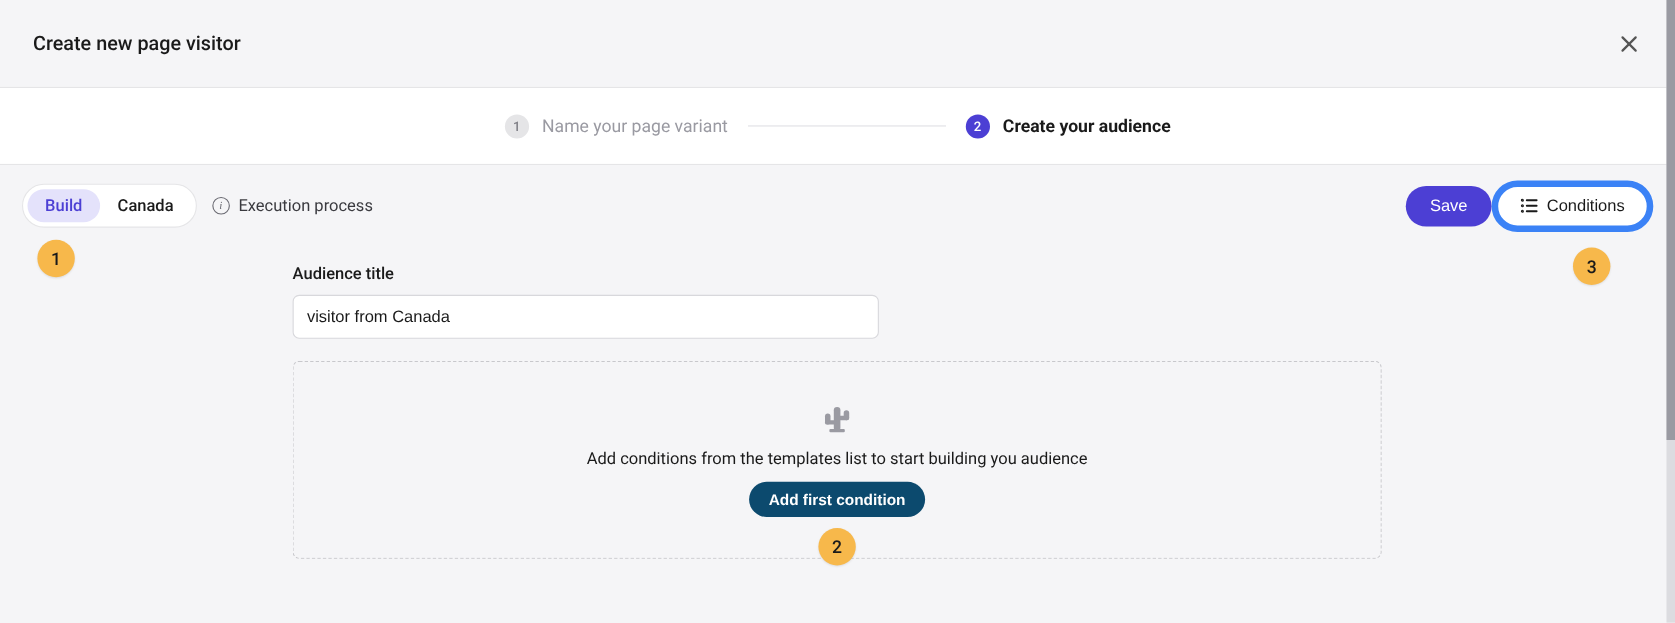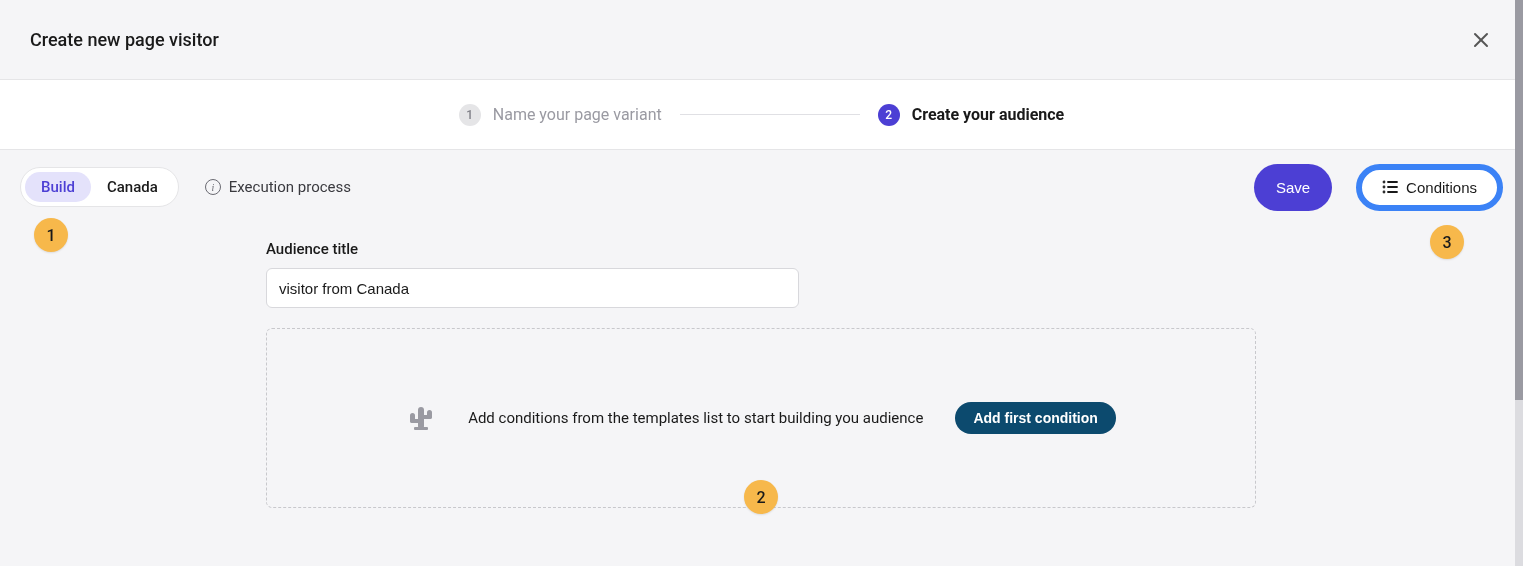--- a/index.html
+++ b/index.html
@@ -74,21 +74,21 @@
     .toolbar {
       display: flex;
       align-items: center;
       justify-content: space-between;
       padding: 18px 20px 0 20px;
       height: 56px;
     }
     .toolbar-left {
       display: flex;
       align-items: center;
-      gap: 26px;
+      gap: 14px;
     }
     .segment {
       display: flex;
       align-items: center;
       background: #fff;
       border: 1px solid #e5e5e7;
       border-radius: 999px;
       padding: 4px;
       height: 40px;
     }
@@ -120,21 +120,22 @@
       display: flex;
       align-items: center;
       justify-content: center;
       font-size: 10px;
       color: #6a6a72;
       font-style: italic;
       font-family: Georgia, serif;
     }
     .toolbar-right {
       display: flex;
-      gap: 24px;
+      align-items: center;
+      gap: 0;
     }
     .btn-primary {
       background: #4c3fd4;
       color: #fff;
       border: none;
       border-radius: 999px;
       padding: 10px 22px;
       font-size: 15px;
       font-weight: 500;
       cursor: pointer;
@@ -174,24 +175,24 @@
       color: #1a1a1a;
       background: #fff;
     }
     .drop-area {
       margin-top: 20px;
       width: 990px;
       height: 180px;
       border: 1.5px dashed #c8c8cc;
       border-radius: 6px;
       display: flex;
-      flex-direction: row;
-      align-items: center;
-      justify-content: center;
-      gap: 32px;
+      flex-direction: column;
+      align-items: center;
+      justify-content: center;
+      gap: 12px;
     }
     .cactus-icon { color: #9a9aa2; }
     .drop-msg {
       font-size: 15px;
       color: #1a1a1a;
     }
     .btn-add {
       background: #0c4a6e;
       color: #fff;
       border: none;

